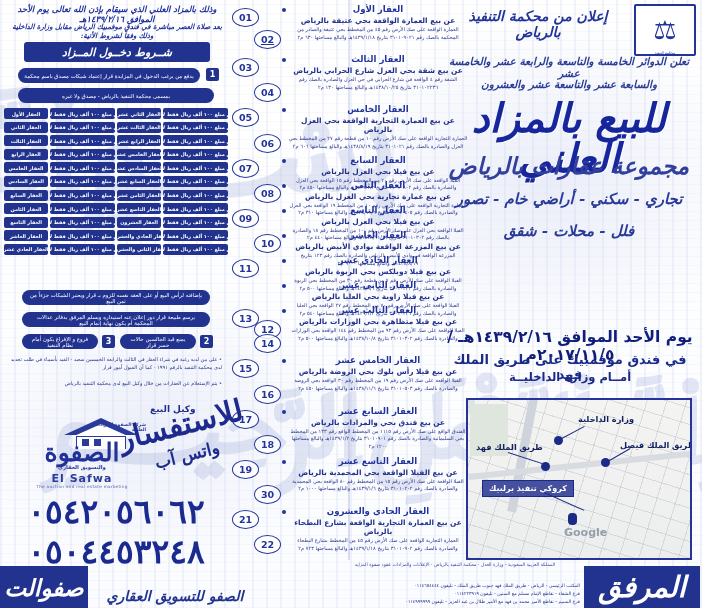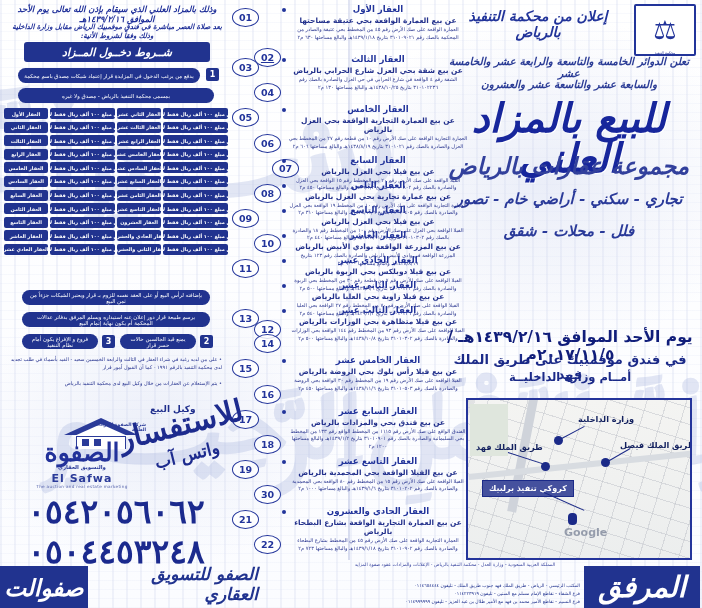--- a/index.html
+++ b/index.html
@@ -238,22 +238,22 @@
      font-size:27px;font-weight:bold;font-style:italic;
      font-family:"DejaVu Serif","Liberation Serif",serif;
   }
   .f-safwa2{
      position:absolute;left:0px;bottom:0;width:88px;height:42px;background:#21338f;
      color:#fff;display:flex;align-items:center;justify-content:center;
      font-size:23px;font-weight:bold;font-style:italic;
      font-family:"DejaVu Serif","Liberation Serif",serif;
   }
   .f-mid{
-     position:absolute;left:92px;bottom:4px;width:166px;text-align:right;
-     font-size:17px;font-weight:bold;color:#21338f;font-style:italic;
+     position:absolute;left:92px;bottom:4px;width:166px;text-align:center;
+     font-size:14px;font-weight:bold;color:#21338f;font-style:italic;
      font-family:"DejaVu Serif","Liberation Serif",serif;
   }
   .f-contacts{
      position:absolute;right:122px;bottom:2px;width:240px;text-align:right;
      font-size:4.6px;color:#21338f;line-height:1.75;
   }
   .f-top-note{
      position:absolute;right:122px;bottom:40px;width:250px;text-align:center;
      font-size:4.6px;color:#3b47a0;line-height:1.6;
   }
@@ -312,39 +312,39 @@
     <div class="mp" style="left:100px;top:113px;height:12px;border-radius:4px;"></div>
 
     <div class="gwm">Google</div>
   </div>
 
   <div id="list">
     <div class="spine"></div>
   <div class="badge" style="top: 8px; left: 4px;">01</div>
       <div class="item" style="top: 4px; left: 60px;">
         <div class="ttl">العقار الأول<span class="dot" style="left: -6px;"></span></div>
-        <div class="lead">عن بيع العمارة الواقعة بحي عتيقة مساحتها</div>
+        <div class="lead">عن بيع العمارة الواقعة بحي عتيقة بالرياض</div>
         <div class="body">العمارة الواقعة على صك الأرض رقم ٤٥ من المخطط بحي عتيقة والصادر من المحكمة بالصك رقم ٣١٠١٠٩٠٢١ بتاريخ ١٤٣٩/١/١٨هـ والبالغ مساحتها ٦٣٠ م٢</div>
       </div>
-      <div class="badge" style="top: 48px; left: 26px; text-decoration: underline;">02</div>
+      <div class="badge" style="top: 30px; left: 26px; text-decoration: underline;">02</div>
       <div class="badge" style="top: 58.2px; left: 4px;">03</div>
       <div class="item" style="top: 54.2px; left: 60px;">
         <div class="ttl">العقار الثالث<span class="dot" style="left: -6px;"></span></div>
         <div class="lead">عن بيع شقة بحي العزل شارع الحرابي بالرياض</div>
         <div class="body">الشقة رقم ٤ الواقعة في شارع الحرابي في حي العزل والصادرة بالصك رقم ٣١٠١٠٢٢٣٦ بتاريخ ١٤٣٨/١٠/٢٥هـ والبالغ مساحتها ١٣٠ م٢</div>
       </div>
       <div class="badge" style="top: 83.3px; left: 26px;">04</div>
       <div class="badge" style="top: 108.4px; left: 4px;">05</div>
       <div class="item" style="top: 104.4px; left: 60px;">
         <div class="ttl">العقار الخامس<span class="dot" style="left: -6px;"></span></div>
         <div class="lead">عن بيع العمارة التجارية الواقعة بحي العزل بالرياض</div>
         <div class="body">العمارة التجارية الواقعة على صك الأرض رقم ١٠ من قطعة رقم ٢٧ من المخطط بحي العزل والصادرة بالصك رقم ٣١٠١٠٢١ بتاريخ ١٤٣٨/٨/١٩هـ والبالغ مساحتها ٦٠٦ م٢</div>
       </div>
       <div class="badge" style="top: 133.5px; left: 26px;">06</div>
-      <div class="badge" style="top: 158.6px; left: 4px; margin-left: 40px;">07</div>
+      <div class="badge" style="top: 158.6px; left: 4px;">07</div>
       <div class="item" style="top: 154.6px; left: 60px;">
         <div class="ttl">العقار السابع<span class="dot" style="left: -6px;"></span></div>
         <div class="lead">عن بيع فيلا بحي العزل بالرياض</div>
         <div class="body">الفيلا الواقعة على صك الأرض رقم ٢٠ من المخطط رقم ١٥ الواقعة بحي العزل والصادرة بالصك رقم ٣١٠١٠٨٠٢ بتاريخ ١٤٣٩/١/٢هـ والبالغ مساحتها ٤٥٠ م٢</div>
       </div>
       <div class="badge" style="top: 183.7px; left: 26px;">08</div>
       <div class="item" style="top: 179.7px; left: 60px;">
         <div class="ttl">العقار الثامن<span class="dot" style="left: -6px;"></span></div>
         <div class="lead">عن بيع عمارة تجارية بحي العزل بالرياض</div>
         <div class="body">العمارة التجارية الواقعة على صك الأرض رقم ١٠ من المخطط ١٩ الواقعة بحي العزل والصادرة بالصك رقم ٣١٠١٠٤٠٥ بتاريخ ١٤٣٨/١١/٦هـ والبالغ مساحتها ٣١٠ م٢</div>

